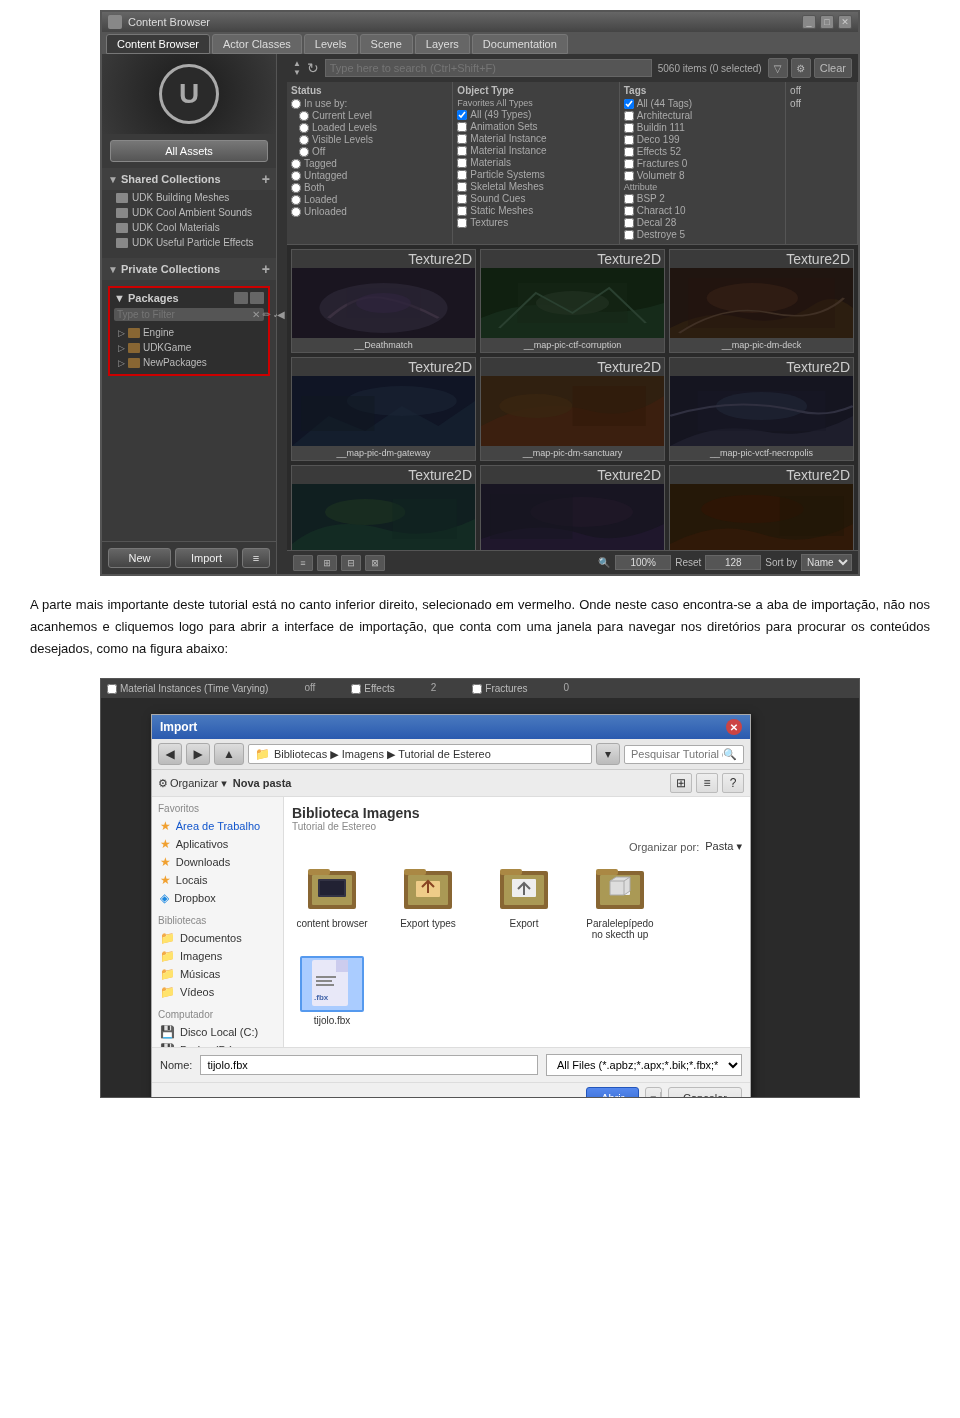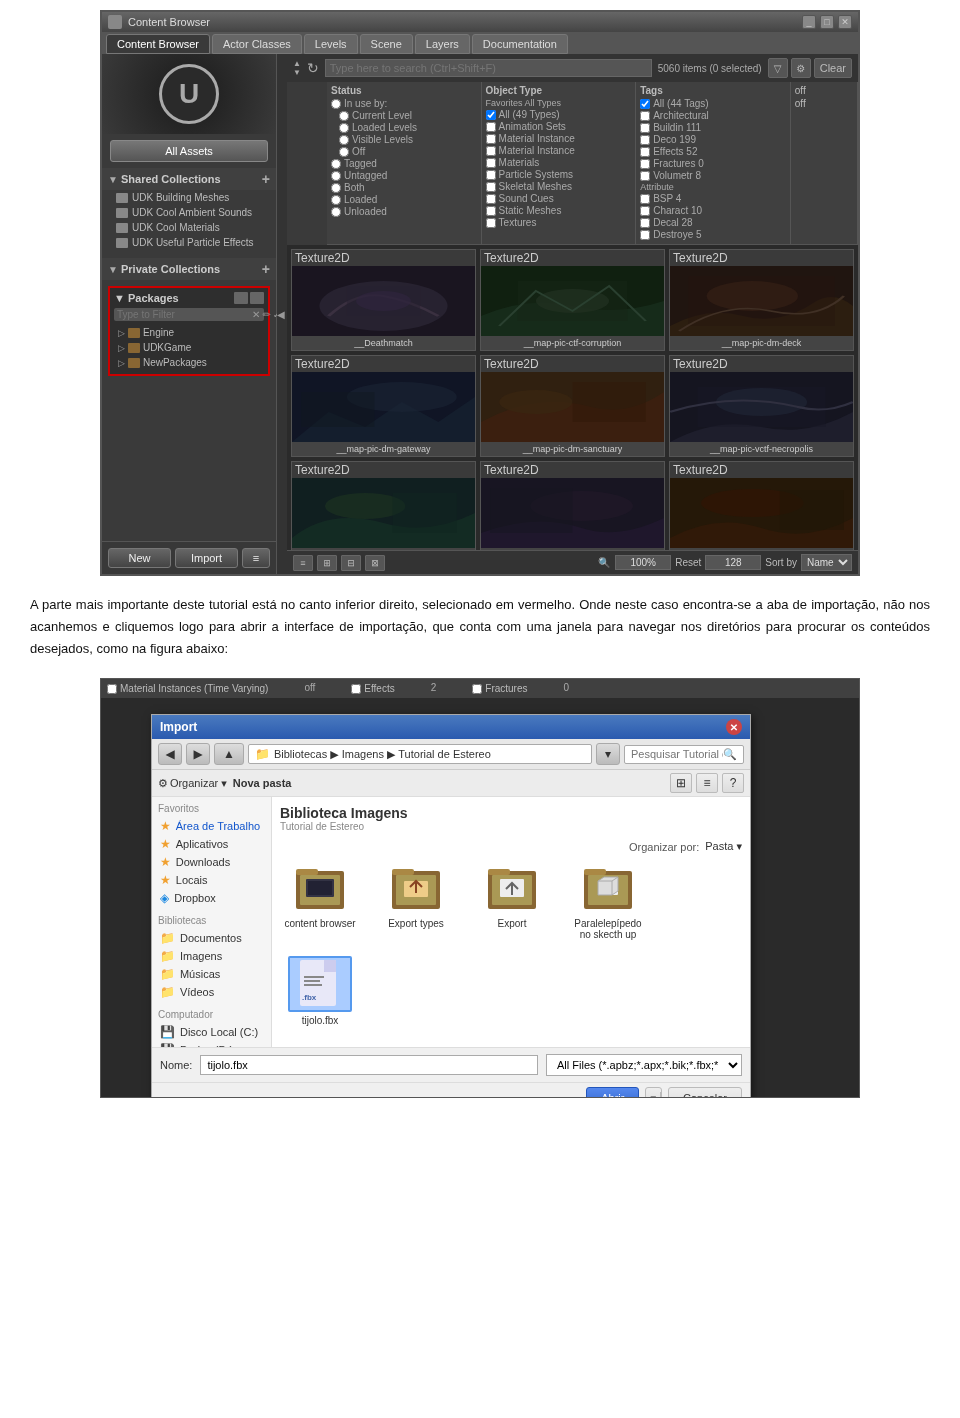--- a/index.html
+++ b/index.html
@@ -269,21 +269,20 @@
       background: #555; border: 1px solid #666;
       border-radius: 2px; cursor: pointer;
       font-size: 10px; color: #bbb;
       display: flex; align-items: center; justify-content: center;
     }
     .cb-filters-row {
       display: flex;
       background: #404040;
       border-bottom: 1px solid #555;
       font-size: 10px;
-      margin-left: 40px;
     }
     .filter-col {
       flex: 1;
       padding: 3px 4px;
       border-right: 1px solid #555;
     }
     .filter-col-header {
       color: #bbb;
       font-weight: bold;
       margin-bottom: 2px;
@@ -312,25 +311,25 @@
       background: #2a2a2a;
     }
     .asset-card {
       background: #444;
       border: 1px solid #555;
       display: flex;
       flex-direction: column;
       cursor: pointer;
     }
     .asset-type-label {
-      font-size: 12px;
+      font-size: 14px;
       color: #ccc;
       padding: 1px 3px;
       background: #3a3a3a;
-      text-align: left;
+      text-align: right;
     }
     .asset-thumbnail {
       width: 100%;
       height: 70px;
       background: #1a1a1a;
       display: flex;
       align-items: center;
       justify-content: center;
       overflow: hidden;
       position: relative;
@@ -504,21 +503,21 @@
       border-radius: 2px;
       cursor: pointer;
       display: flex; align-items: center; justify-content: center;
       font-size: 12px; color: #333;
     }
     .import-main {
       display: flex;
       height: 250px;
     }
     .import-sidebar {
-      width: 120px;
+      width: 132px;
       background: #f5f5f5;
       border-right: 1px solid #ddd;
       padding: 6px 4px;
       overflow-y: auto;
     }
     .import-sidebar-section {
       margin-bottom: 8px;
     }
     .import-sidebar-header {
       color: #888;
@@ -949,21 +948,21 @@
               <input type="checkbox" style="">
               <label>Fractures 0</label>
             </div>
           <div class="filter-option">
               <input type="checkbox" style="">
               <label>Volumetr 8</label>
             </div>
           <div class="filter-option" style="color:#aaa;font-size:9px;">Attribute</div>
           <div class="filter-option">
               <input type="checkbox" style="">
-              <label>BSP 4</label>
+              <label>BSP 2</label>
             </div>
           <div class="filter-option">
               <input type="checkbox" style="">
               <label>Charact 10</label>
             </div>
           <div class="filter-option">
               <input type="checkbox" style="">
               <label>Decal 28</label>
             </div>
           <div class="filter-option">

